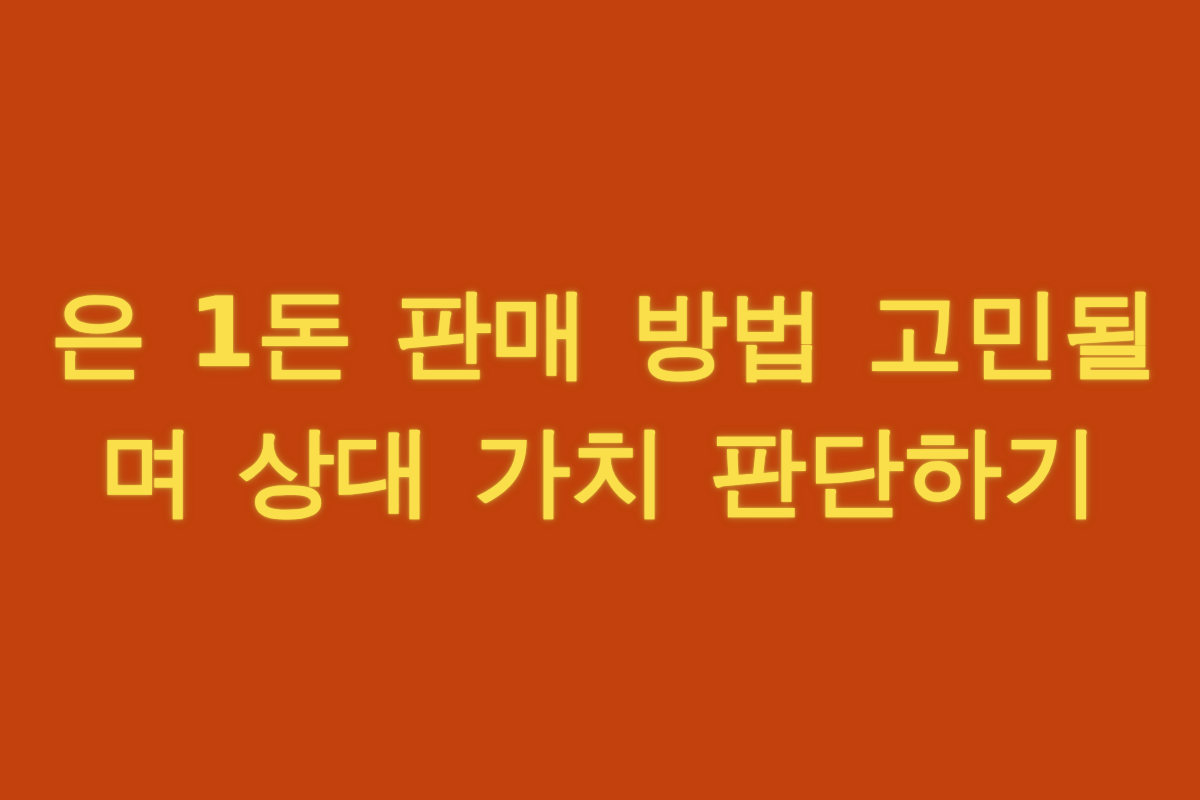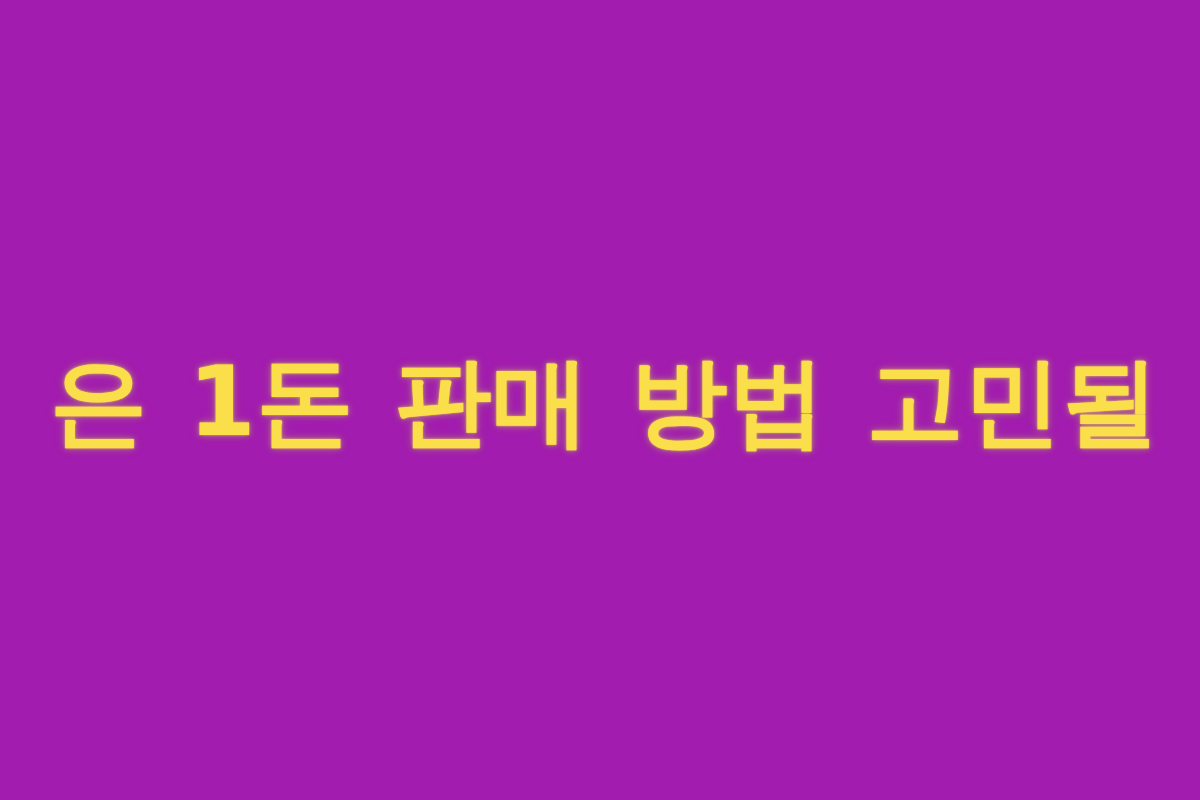--- a/index.html
+++ b/index.html
@@ -58,22 +58,23 @@
       0 0 12px rgba(160, 190, 90, 0.22);
   }
 
   .line-1 { font-size: 97px; }
   .line-2 { font-size: 97px; }
   .line-3 { font-size: 97px; }
 </style>
 </head>
 <body>
 
-<div id="poster" style="background-color: #a21caf; width: 1200px; height: 800px;">
+<div id="poster" style="background-color: #c2410c; width: 1200px; height: 800px;">
 
   <div id="headline-block">
 
     <span class="headline-line line-1" style="color: rgb(250, 223, 75); text-align: center;">은 1돈 판매 방법 고민될</span>
 
 
+    <span class="headline-line line-3" style="color: rgb(250, 223, 75); text-align: center;">며 상대 가치 판단하기</span>
 
   </div>
 </div>
 
 </body></html>

